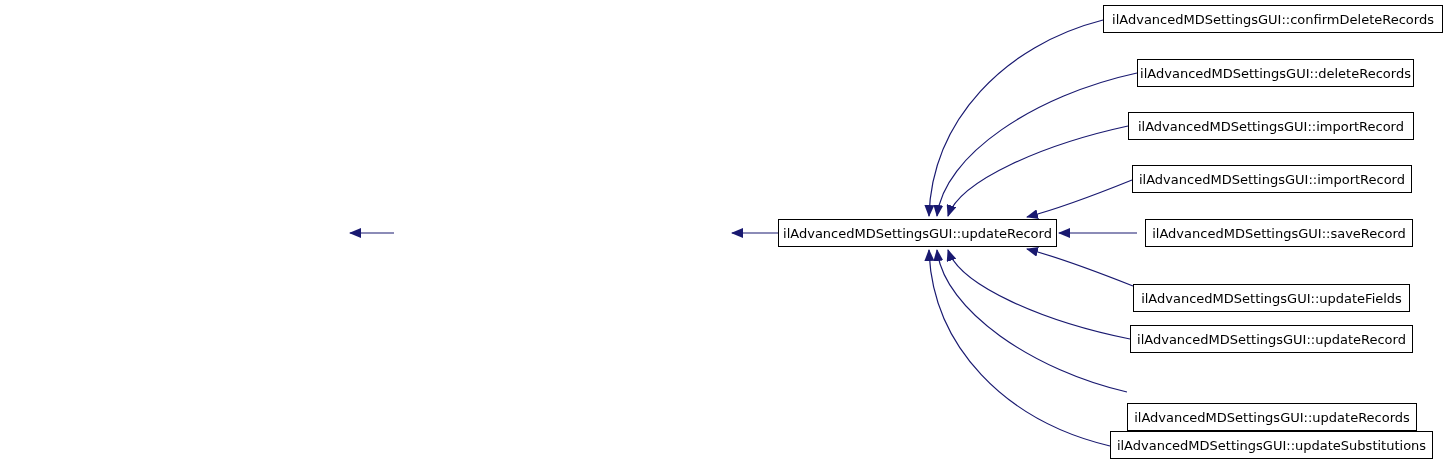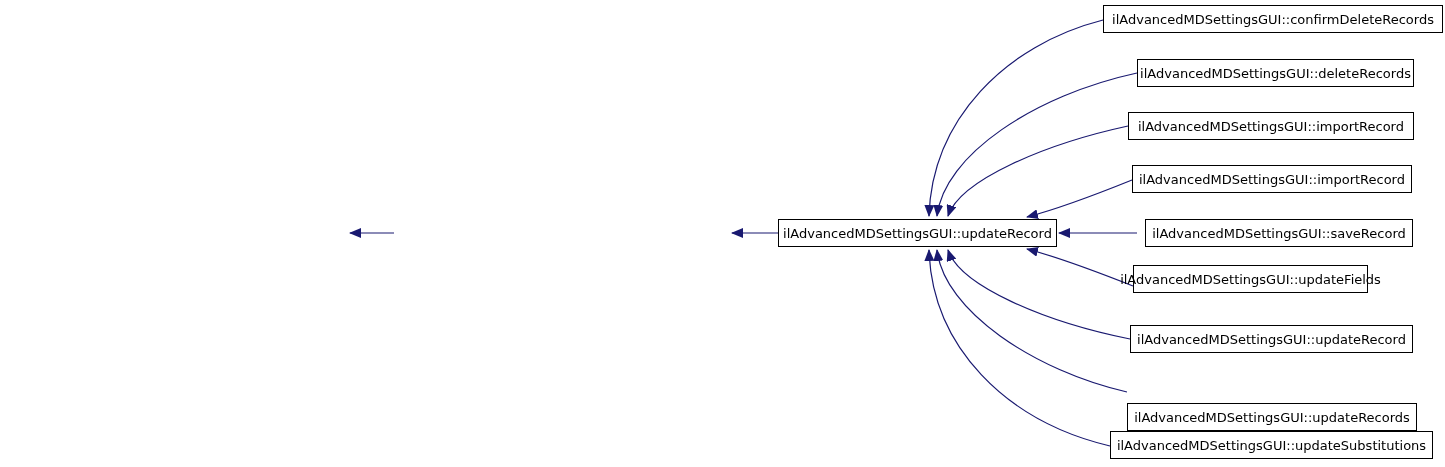--- a/index.html
+++ b/index.html
@@ -54,21 +54,21 @@
   }
   
   .nA  { left: 4px;    top: 219px; width: 343px; }
   .nB  { left: 394px;  top: 219px; width: 335px; }
   .nC  { left: 778px;  top: 219px; width: 279px; }
   .nR0 { left: 1103px; top: 5px;   width: 340px; }
   .nR1 { left: 1137px; top: 59px;  width: 277px; }
   .nR2 { left: 1128px; top: 112px; width: 286px; }
   .nR3 { left: 1132px; top: 165px; width: 280px; }
   .nR4 { left: 1137px; top: 219px; width: 268px; margin-left: 8px; }
-  .nR5 { left: 1133px; top: 265px; width: 235px; }
+  .nR5 { left: 1133px; top: 284px; width: 277px; }
   .nR6 { left: 1130px; top: 325px; width: 283px; }
   .nR7 { left: 1127px; top: 378px; width: 290px; margin-top: 25px; }
   .nR8 { left: 1110px; top: 431px; width: 323px; }
 </style>
 </head>
 <body>
 
 <div class="canvas">
 
   <svg class="edges" width="1445" height="467" viewBox="0 0 1445 467">

